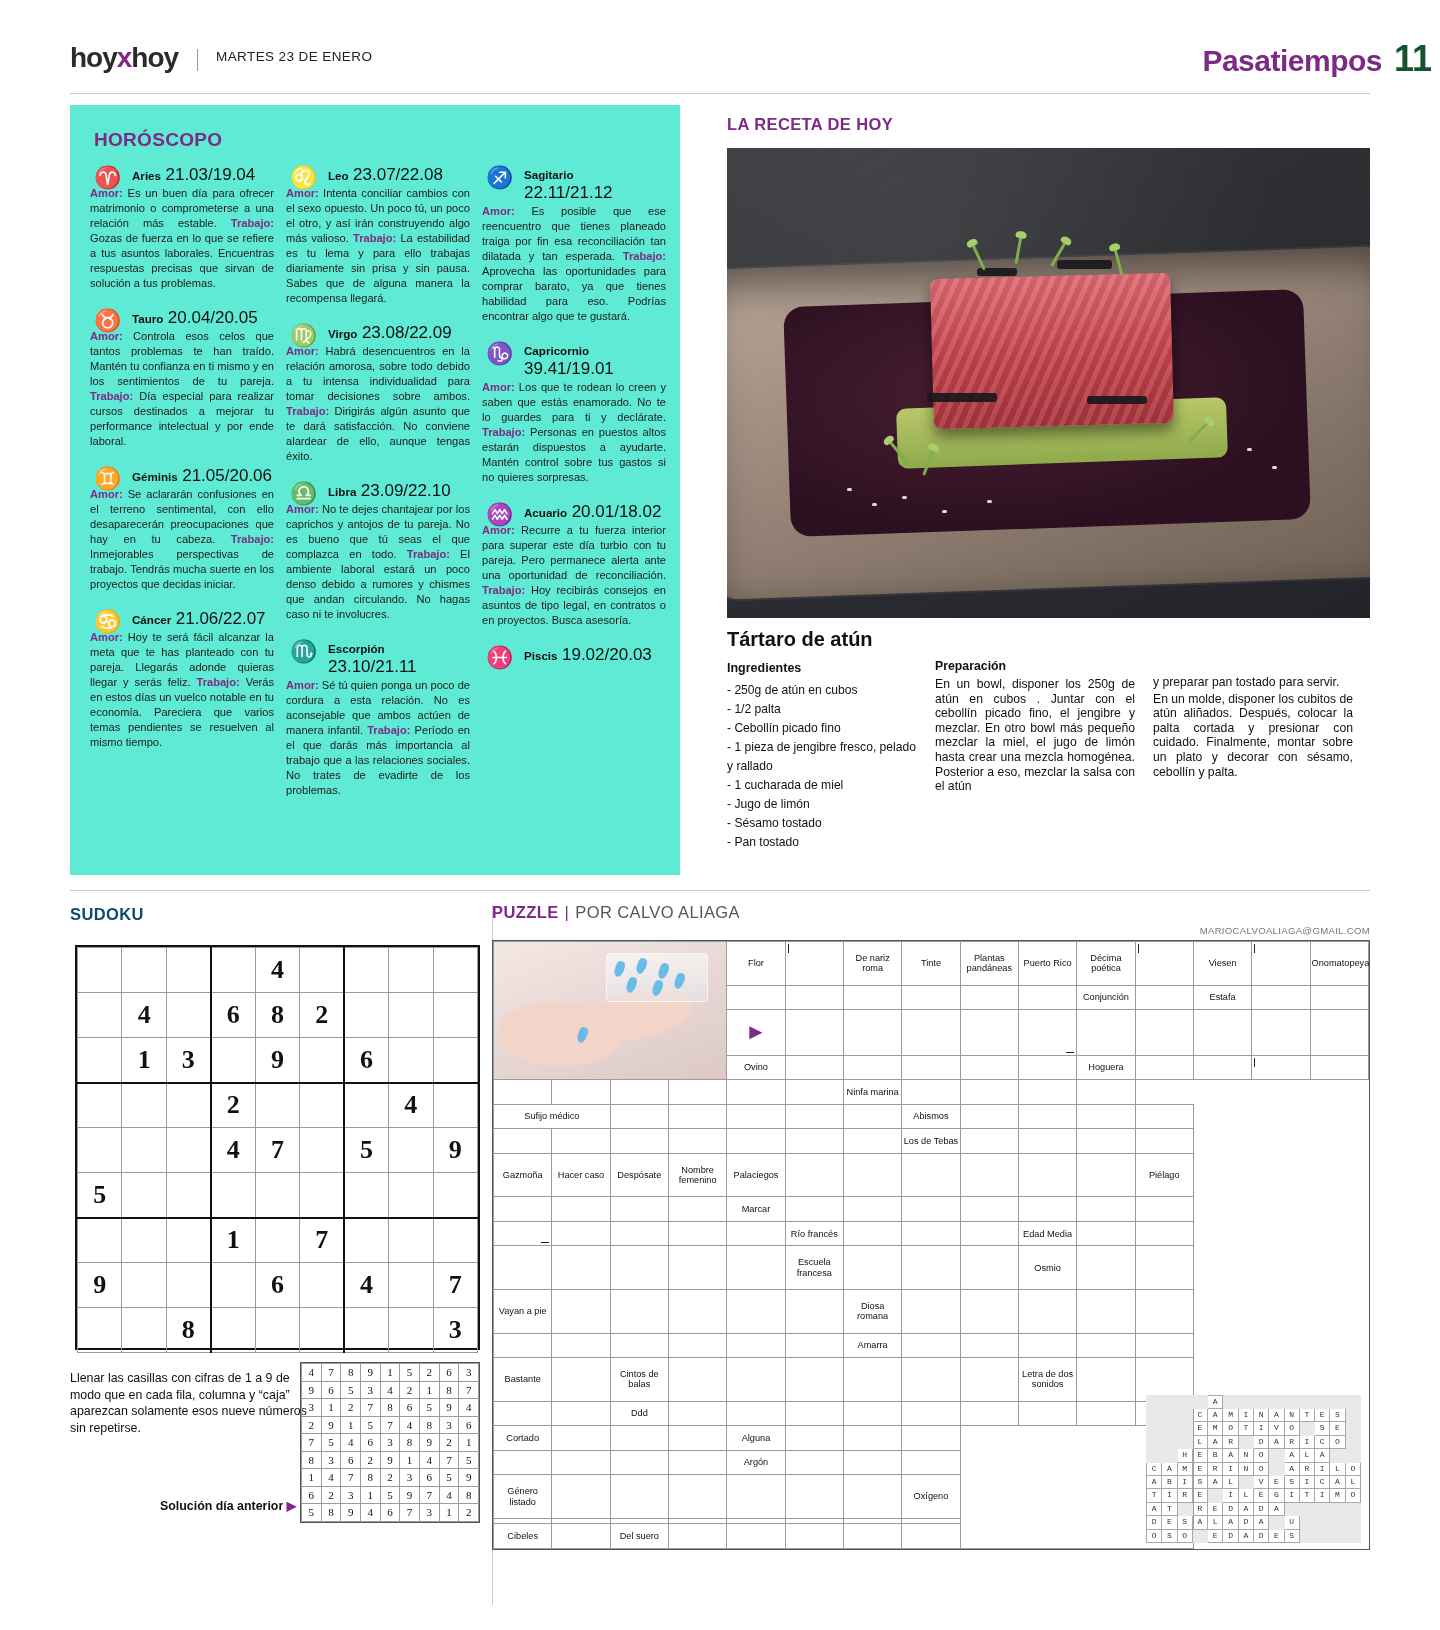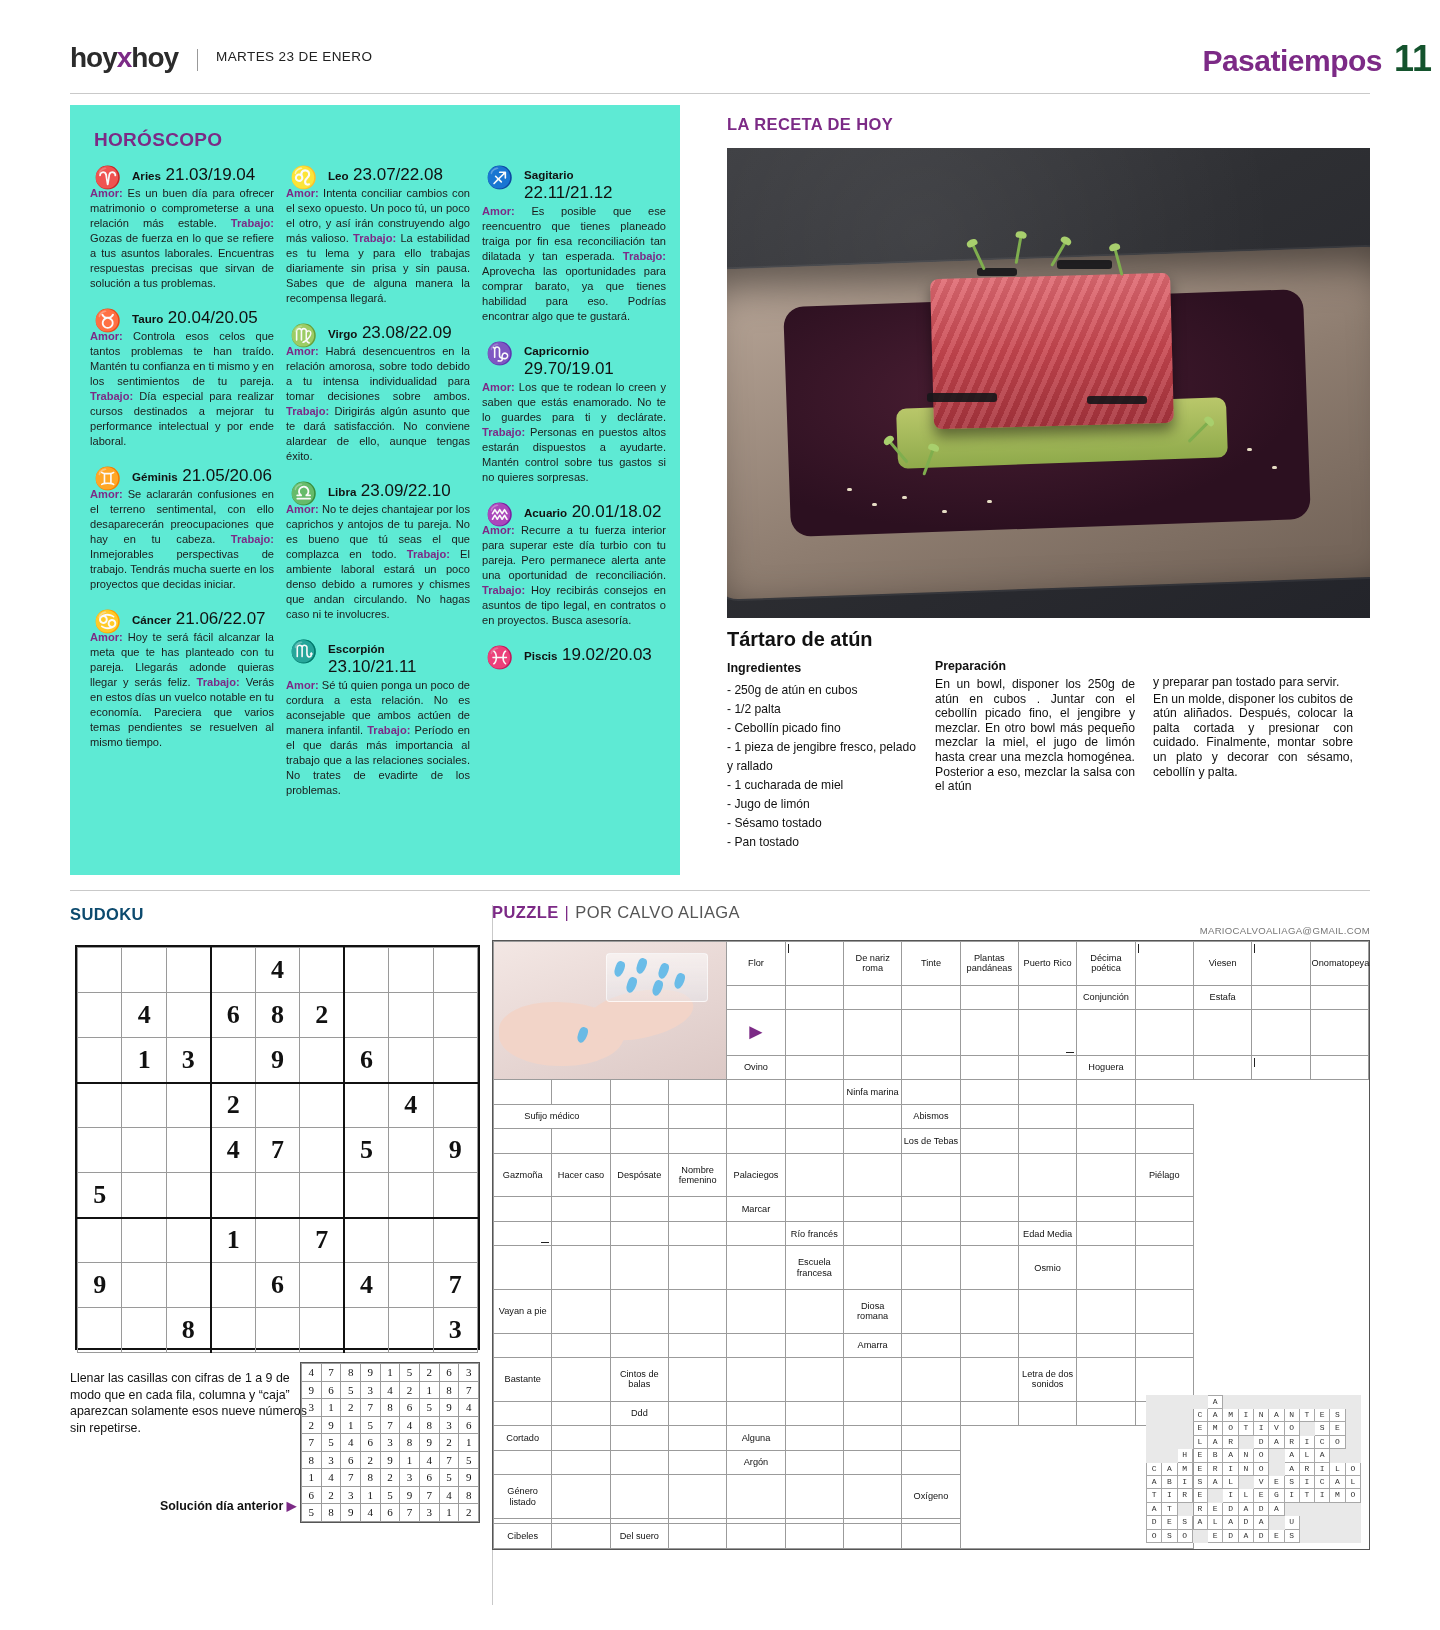--- a/index.html
+++ b/index.html
@@ -201,21 +201,21 @@
       <div class="horo-col">
         <div class="sign">
           <span class="glyph">♐</span>
           <span class="nm">Sagitario</span>
           <span class="rng">22.11/21.12</span>
           <p><b>Amor:</b> Es posible que ese reencuentro que tienes planeado traiga por fin esa reconciliación tan dilatada y tan esperada. <b>Trabajo:</b> Aprovecha las oportunidades para comprar barato, ya que tienes habilidad para eso. Podrías encontrar algo que te gustará.</p>
         </div>
         <div class="sign">
           <span class="glyph">♑</span>
           <span class="nm">Capricornio</span>
-          <span class="rng">29.70/19.01</span>
+          <span class="rng">39.41/19.01</span>
           <p><b>Amor:</b> Los que te rodean lo creen y saben que estás enamorado. No te lo guardes para ti y declárate. <b>Trabajo:</b> Personas en puestos altos estarán dispuestos a ayudarte. Mantén control sobre tus gastos si no quieres sorpresas.</p>
         </div>
         <div class="sign">
           <span class="glyph">♒</span>
           <span class="nm">Acuario</span>
           <span class="rng">20.01/18.02</span>
           <p><b>Amor:</b> Recurre a tu fuerza interior para superar este día turbio con tu pareja. Pero permanece alerta ante una oportunidad de reconciliación. <b>Trabajo:</b> Hoy recibirás consejos en asuntos de tipo legal, en contratos o en proyectos. Busca asesoría.</p>
         </div>
         <div class="sign">
           <span class="glyph">♓</span>

